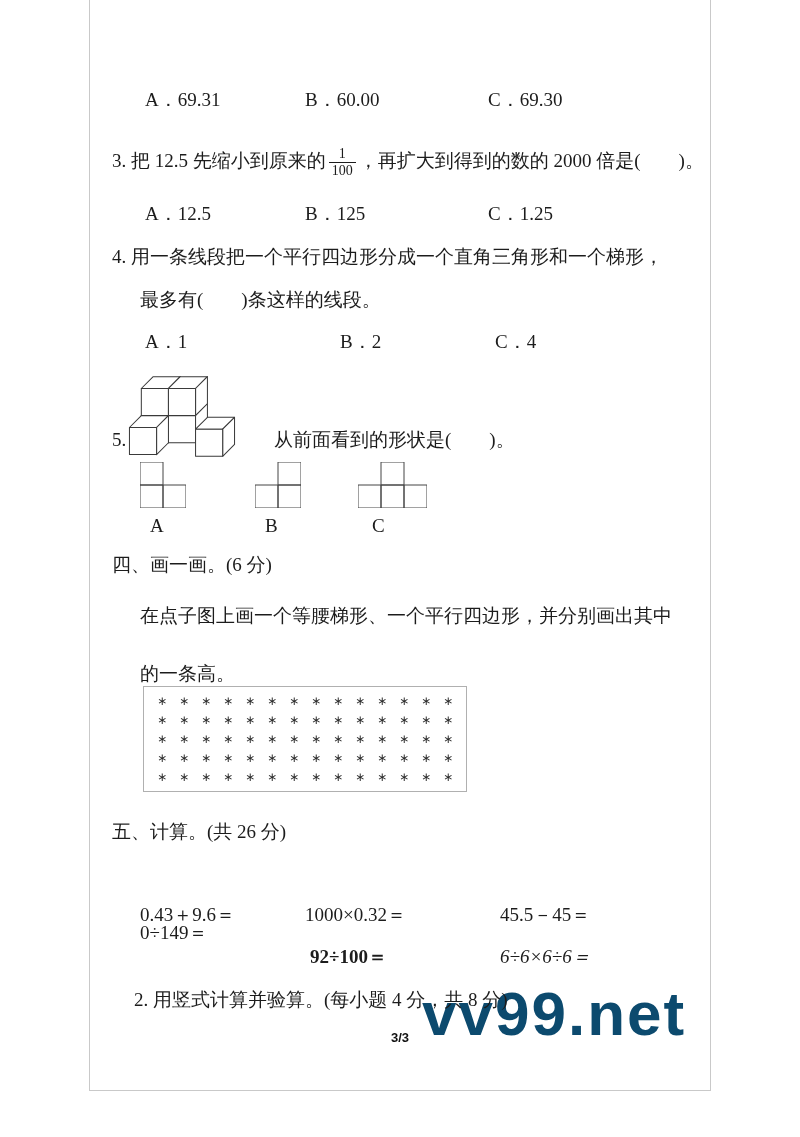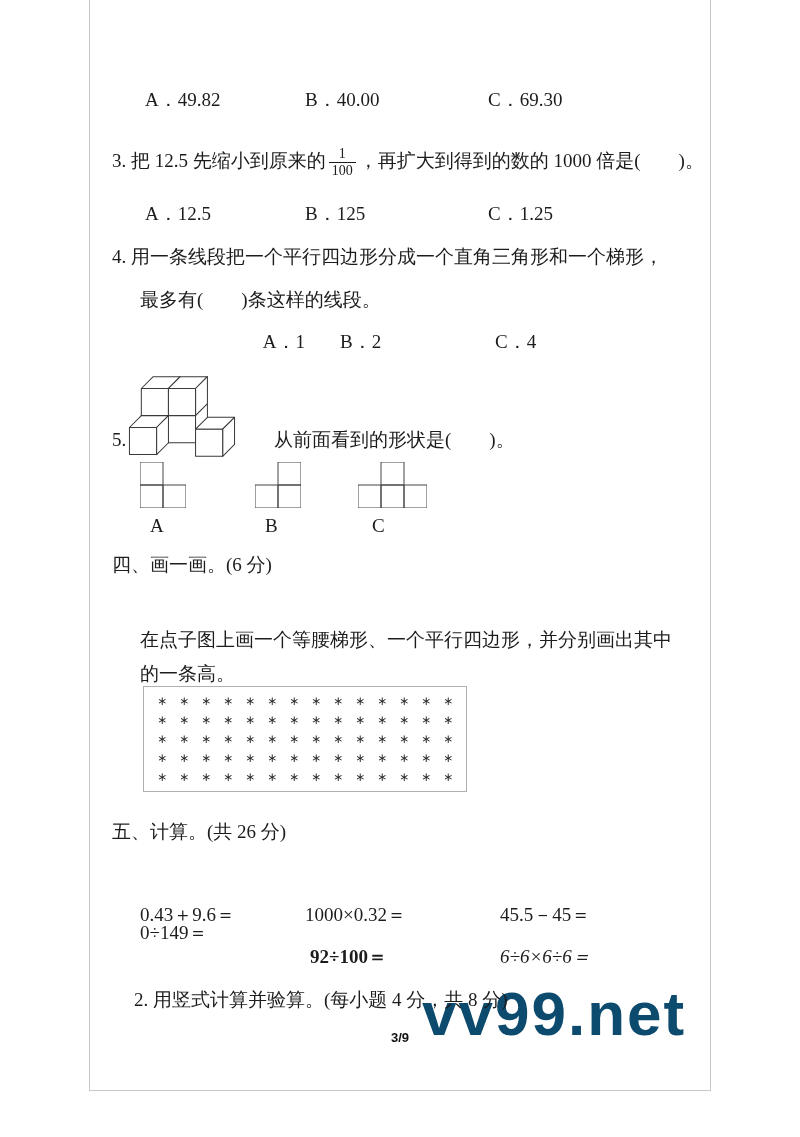--- a/index.html
+++ b/index.html
@@ -11,21 +11,21 @@
   }
   .page { position:relative; width:800px; height:1137px; overflow:hidden; background:#fff; }
   .frame {
     position:absolute; left:89px; top:-6px; width:622px; height:1097px;
     border:1px solid #c9c9c9; z-index:0; background:transparent;
   }
   .abs { position:absolute; font-size:19px; line-height:1.25; white-space:nowrap; z-index:2; }
   .opt-row span { display:inline-block; }
   .wA { width:160px; }
   .wB { width:183px; }
-  .wA4 { width:160px;text-align:right; }
+  .wA4 { width:160px; }
   .wB4 { width:155px;margin-left:35px; }
   .frac {
     display:inline-block; vertical-align:middle; text-align:center;
     font-size:14px; line-height:1.15; margin:0 3px;
   }
   .frac .num { display:block; border-bottom:1px solid #1c1c1c; padding:0 3px; }
   .frac .den { display:block; padding:0 3px; }
   .figure { position:absolute; z-index:2; }
   .dot-grid {
     position:absolute; left:143px; top:686px; width:324px; height:106px;
@@ -50,25 +50,25 @@
   svg rect.cell { fill:none; stroke:#444; stroke-width:1; }
 </style>
 </head>
 <body>
 
 <div class="page">
 
   <div class="frame"></div>
 
   <div class="abs opt-row" style="left:145px; top:88px;">
-    <span class="wA">A．49.82</span><span class="wB">B．40.00</span><span>C．69.30</span>
+    <span class="wA">A．69.31</span><span class="wB">B．60.00</span><span>C．69.30</span>
   </div>
 
   <div class="abs" style="left:112px; top:146px;">
-    <span>3. 把 12.5 先缩小到原来的</span><span class="frac"><span class="num">1</span><span class="den">100</span></span><span>，再扩大到得到的数的 1000 倍是(　　)。</span>
+    <span>3. 把 12.5 先缩小到原来的</span><span class="frac"><span class="num">1</span><span class="den">100</span></span><span>，再扩大到得到的数的 2000 倍是(　　)。</span>
   </div>
   <div class="abs opt-row" style="left:145px; top:202px;">
     <span class="wA">A．12.5</span><span class="wB">B．125</span><span>C．1.25</span>
   </div>
 
   <div class="abs" style="left:112px; top:245px;">4. 用一条线段把一个平行四边形分成一个直角三角形和一个梯形，</div>
   <div class="abs" style="left:140px; top:288px;">最多有(　　)条这样的线段。</div>
   <div class="abs opt-row" style="left:145px; top:330px;">
     <span class="wA4">A．1</span><span class="wB4">B．2</span><span>C．4</span>
   </div>
@@ -120,21 +120,21 @@
       <rect class="cell" x="0" y="23" width="23" height="23"></rect>
       <rect class="cell" x="23" y="23" width="23" height="23"></rect>
       <rect class="cell" x="46" y="23" width="23" height="23"></rect>
     </svg>
   </div>
   <span class="abs" style="left:150px; top:514px;">A</span>
   <span class="abs" style="left:265px; top:514px;">B</span>
   <span class="abs" style="left:372px; top:514px;">C</span>
 
   <div class="abs" style="left:112px; top:553px;">四、画一画。(6 分)</div>
-  <div class="abs" style="left:140px; top:628px;">在点子图上画一个等腰梯形、一个平行四边形，并分别画出其中</div>
+  <div class="abs" style="left:140px; top:604px;">在点子图上画一个等腰梯形、一个平行四边形，并分别画出其中</div>
   <div class="abs" style="left:140px; top:648px;margin-top:14px;">的一条高。</div>
 
   <div class="dot-grid" style="grid-template-columns: repeat(14, 1fr); grid-template-rows: repeat(5, 1fr);">
       <span class="dot">∗</span>
       <span class="dot">∗</span>
       <span class="dot">∗</span>
       <span class="dot">∗</span>
       <span class="dot">∗</span>
       <span class="dot">∗</span>
       <span class="dot">∗</span>
@@ -209,15 +209,15 @@
   <span class="abs" style="left:305px; top:903px;">1000×0.32＝</span>
   <span class="abs" style="left:500px; top:903px;">45.5－45＝</span>
 
   <span class="abs" style="left:140px; top:903px;">0.43＋9.6＝</span>
   <span class="abs" style="left:310px; top:945px;font-weight:bold;">92÷100＝</span>
   <span class="abs" style="left:500px; top:945px;font-style:italic;">6÷6×6÷6＝</span>
 
   <div class="abs" style="left:134px; top:988px;">2. 用竖式计算并验算。(每小题 4 分，共 8 分)</div>
 
   <div class="watermark">vv99.net</div>
-  <div class="footer">3/9</div>
+  <div class="footer">3/3</div>
 
 </div>
 
 </body></html>

